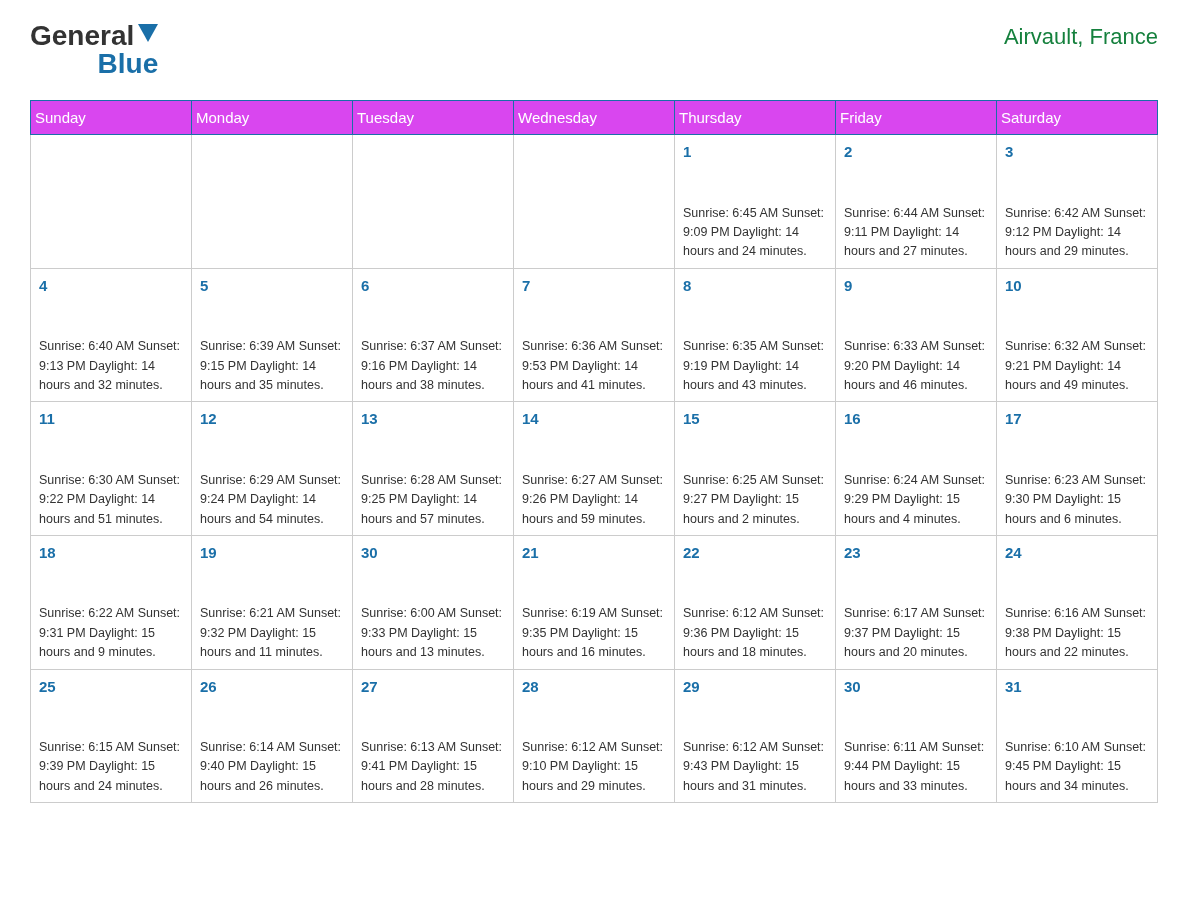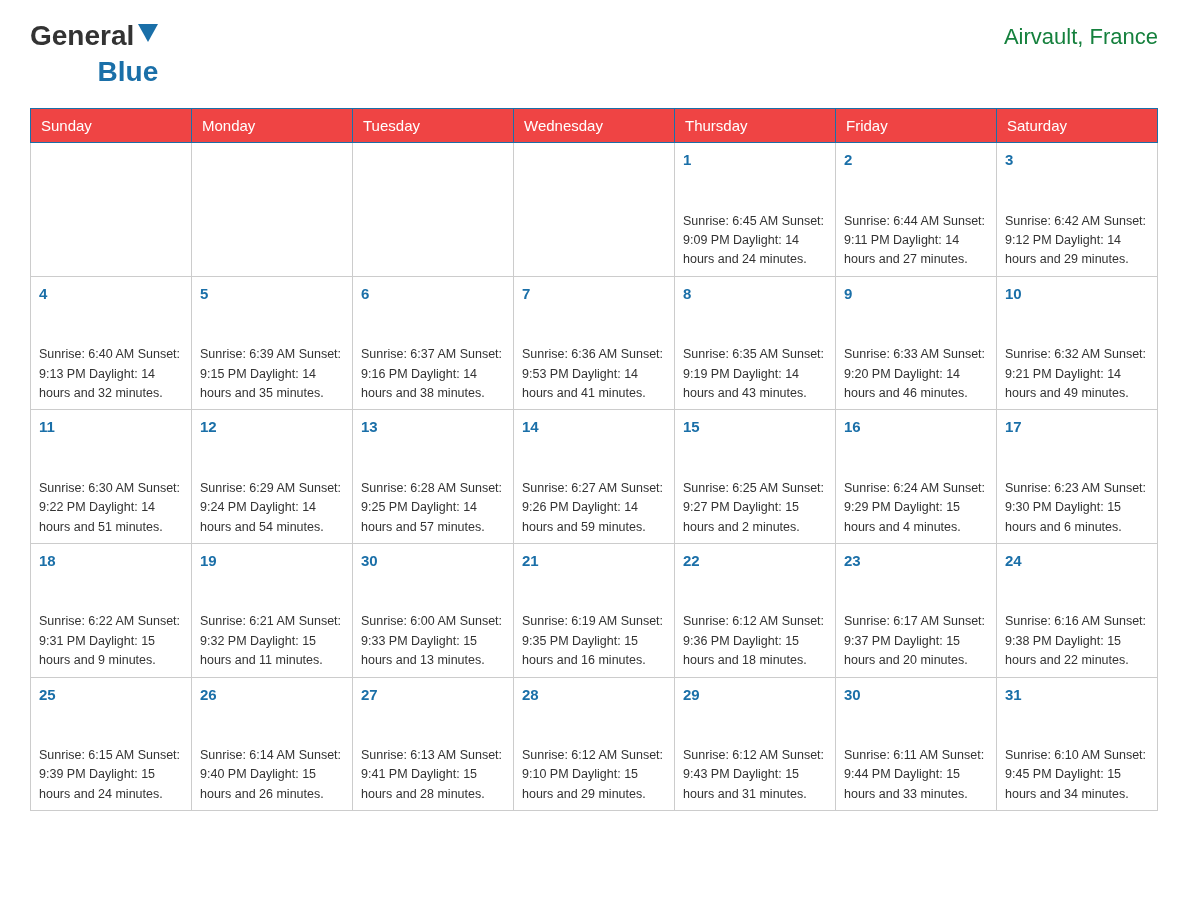--- a/index.html
+++ b/index.html
@@ -36,21 +36,20 @@
       height: 0;
       border-left: 10px solid transparent;
       border-right: 10px solid transparent;
       border-top: 18px solid #1a6fa8;
       margin-left: 2px;
       margin-bottom: 6px;
     }
     .logo-text {
       display: flex;
       flex-direction: column;
-      gap: 8px;
     }
     .logo-row1 {
       display: flex;
       align-items: center;
     }
     .title-block {
       text-align: right;
     }
     .month-title {
       font-size: 52px;
@@ -61,23 +60,23 @@
     .location-title {
       font-size: 22px;
       color: #15803d;
       margin-top: 4px;
     }
     .calendar {
       width: 100%;
       border-collapse: collapse;
     }
     .calendar th {
-      background-color: #ef4444;
+      background-color: #d946ef;
       color: #fff;
-      padding: 8px 10px;
+      padding: 8px 4px;
       font-size: 15px;
       font-weight: normal;
       text-align: left;
       border: 1px solid #1a6fa8;
     }
     .calendar td {
       vertical-align: top;
       padding: 6px 8px;
       border: 1px solid #ccc;
       width: calc(100% / 7);

